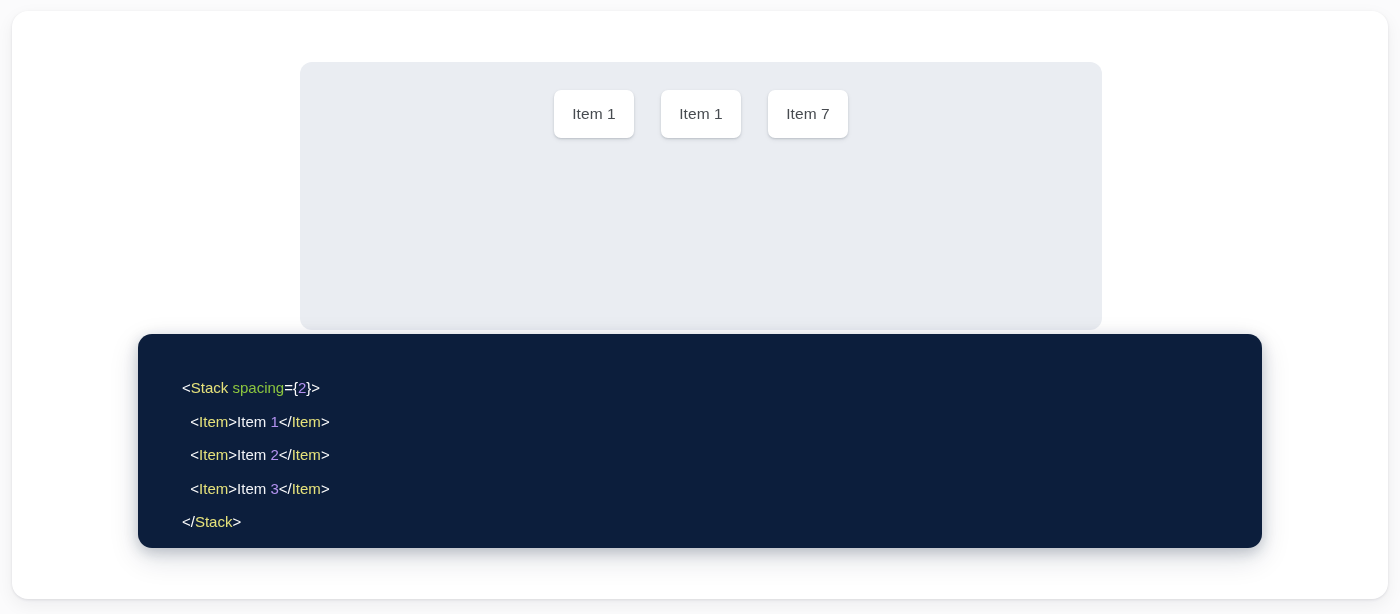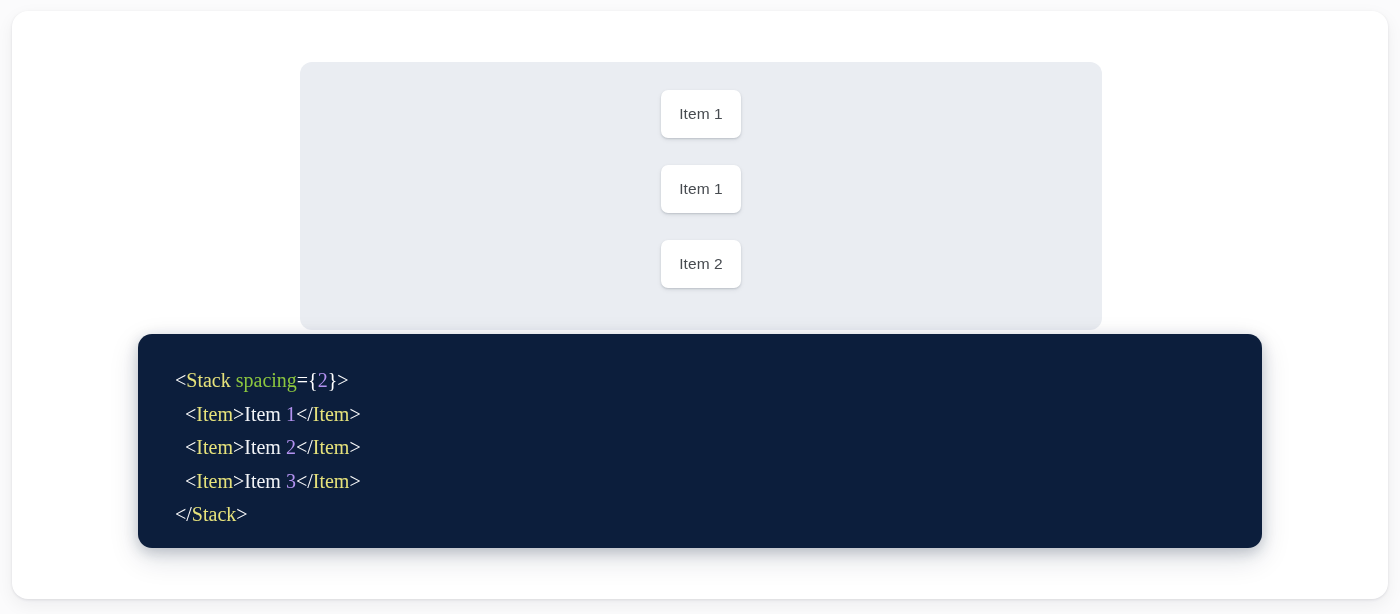--- a/index.html
+++ b/index.html
@@ -47,21 +47,21 @@
     display: flex;
     flex-direction: column;
     align-items: center;
     padding-top: 28px;
     box-sizing: border-box;
   }
 
   
   .stack {
     display: flex;
-    flex-direction: column;
+    flex-direction: row;
     align-items: center;
     gap: 27px;
   }
   .stack-item {
     width: 80px;
     height: 48px;
     background: #ffffff;
     border-radius: 7px;
     display: flex;
     align-items: center;
@@ -82,23 +82,23 @@
     width: 1124px;
     height: 214px;
     background: #0c1e3c;
     border-radius: 14px;
     box-sizing: border-box;
     padding: 25px 30px 25px 32px;
     box-shadow: 0 4px 14px rgba(12, 30, 60, 0.22),
                 0 10px 30px rgba(12, 30, 60, 0.14);
   }
   .code-pre {
-    margin: 5px;
-    font-family: Liberation Serif, serif;
-    font-size: 20px;
+    margin: 12px;
+    font-family: Liberation Sans, sans-serif;
+    font-size: 15px;
     line-height: 33.6px;
     color: #ffffff;
     white-space: pre;
     letter-spacing: 0px;
   }
   .tok-punct  { color: #ffffff; }
   .tok-tag    { color: #e6e27b; }
   .tok-attr   { color: #8cc63f; }
   .tok-number { color: #b392f0; }
   .tok-text   { color: #f2f4f8; }
@@ -107,21 +107,21 @@
 <body>
 
 <div class="canvas">
 
   <div class="demo-card">
 
     <div class="preview-panel">
       <div class="stack">
         <div class="stack-item">Item 1</div>
         <div class="stack-item">Item 1</div>
-        <div class="stack-item">Item 2</div>
+        <div class="stack-item">Item 7</div>
       </div>
     </div>
 
     <div class="code-block">
       <pre class="code-pre"><span class="tok-punct">&lt;</span><span class="tok-tag">Stack</span><span class="tok-punct"> </span><span class="tok-attr">spacing</span><span class="tok-punct">=</span><span class="tok-punct">{</span><span class="tok-number">2</span><span class="tok-punct">}</span><span class="tok-punct">&gt;</span>
 <span class="tok-punct">  &lt;</span><span class="tok-tag">Item</span><span class="tok-punct">&gt;</span><span class="tok-text">Item </span><span class="tok-number">1</span><span class="tok-punct">&lt;/</span><span class="tok-tag">Item</span><span class="tok-punct">&gt;</span>
 <span class="tok-punct">  &lt;</span><span class="tok-tag">Item</span><span class="tok-punct">&gt;</span><span class="tok-text">Item </span><span class="tok-number">2</span><span class="tok-punct">&lt;/</span><span class="tok-tag">Item</span><span class="tok-punct">&gt;</span>
 <span class="tok-punct">  &lt;</span><span class="tok-tag">Item</span><span class="tok-punct">&gt;</span><span class="tok-text">Item </span><span class="tok-number">3</span><span class="tok-punct">&lt;/</span><span class="tok-tag">Item</span><span class="tok-punct">&gt;</span>
 <span class="tok-punct">&lt;/</span><span class="tok-tag">Stack</span><span class="tok-punct">&gt;</span></pre>
     </div>

